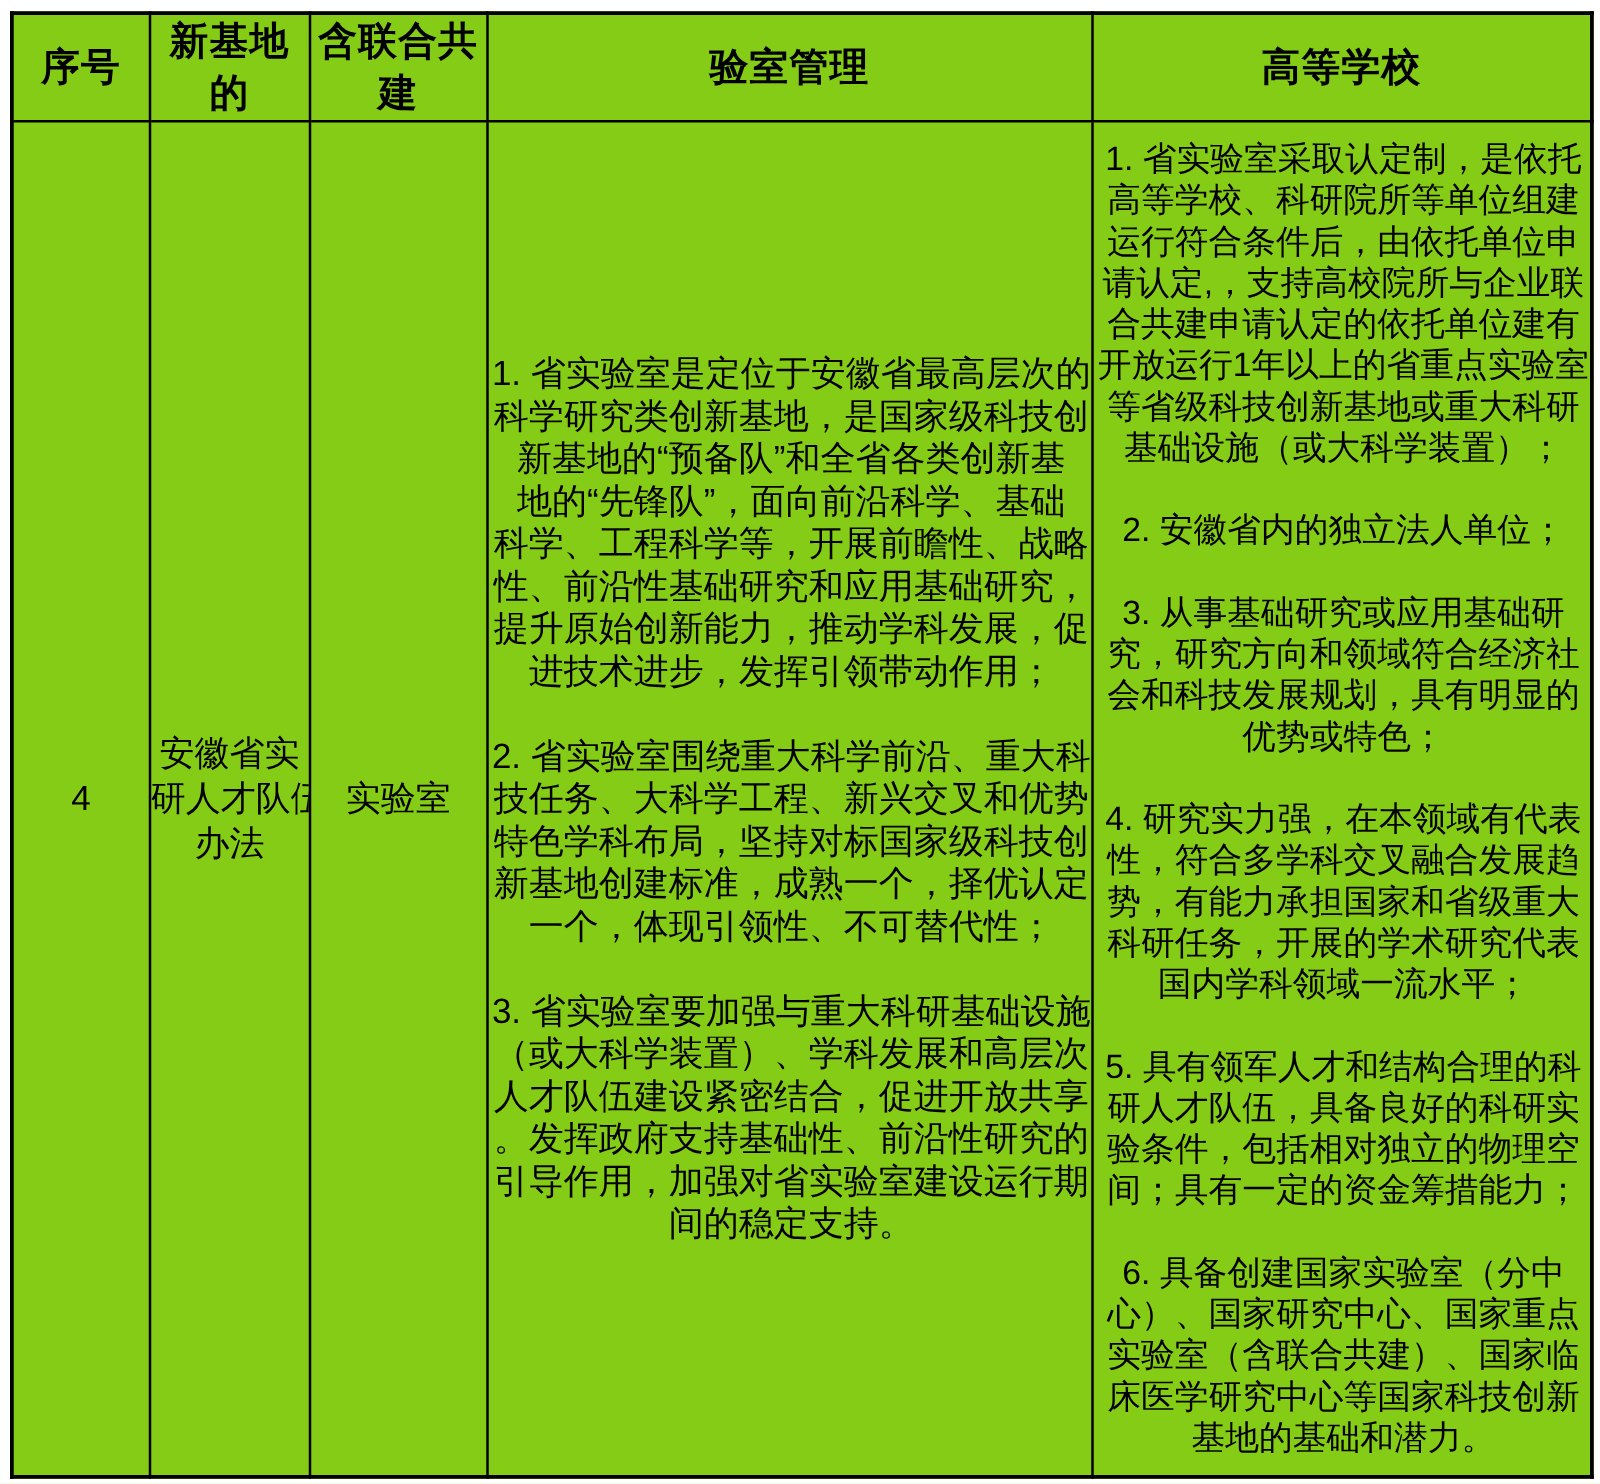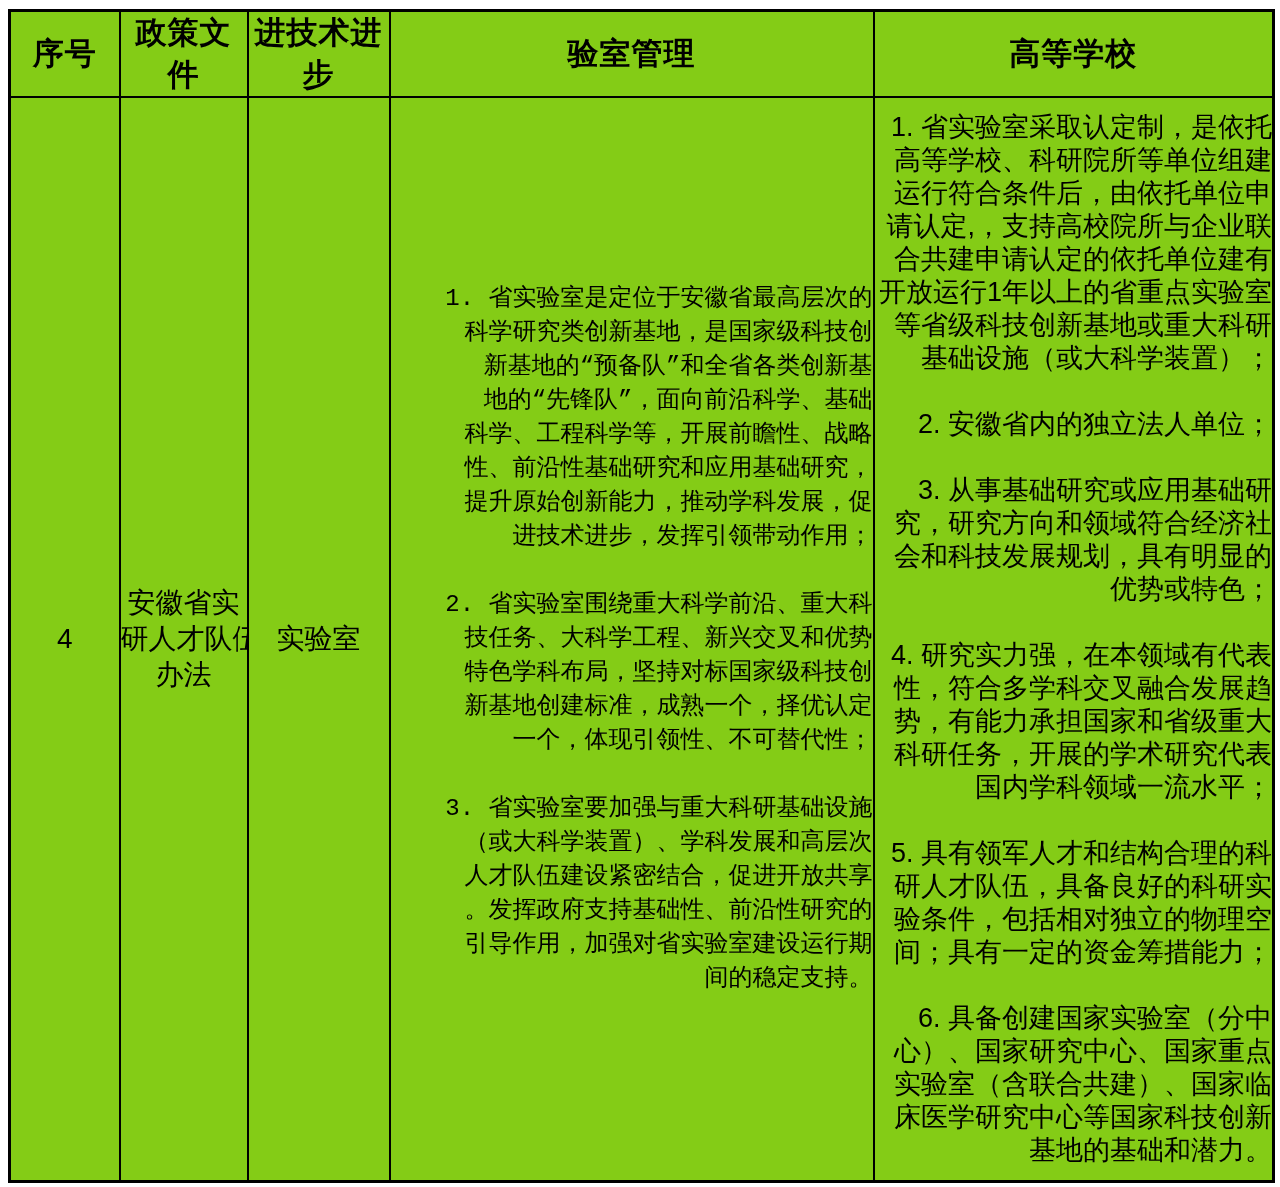--- a/index.html
+++ b/index.html
@@ -47,28 +47,27 @@
     text-align: center;
     font-size: 28px;
     line-height: 36px;
     white-space: pre;
     padding: 0;
   }
   td.c-body {
     height: 1084px;
   }
   td.c-text {
-    text-align: right;
+    text-align: center;
     white-space: pre;
     padding: 0 0 0 3px;
   }
   td.c-content {
-    font-size: 24px;
+    font-size: 28px;
     line-height: 34px;
-    font-family: Liberation Mono, monospace;
   }
   td.c-conditions {
     font-size: 27px;
     line-height: 33px;
   }
 </style>
 </head>
 <body>
 
 <div class="page">
@@ -76,22 +75,22 @@
     <colgroup>
       <col style="width:110px">
       <col style="width:128px">
       <col style="width:142px">
       <col style="width:484px">
       <col style="width:400px">
     </colgroup>
     <thead>
       <tr>
         <th class="hdr">序号</th>
-        <th class="hdr">政策文件</th>
-        <th class="hdr">进技术进步</th>
+        <th class="hdr">新基地的</th>
+        <th class="hdr">含联合共建</th>
         <th class="hdr">验室管理</th>
         <th class="hdr">高等学校</th>
       </tr>
     </thead>
     <tbody>
       <tr>
         <td class="c-center c-body">4</td>
         <td class="c-center c-body">安徽省实
 研人才队伍
 办法</td>

